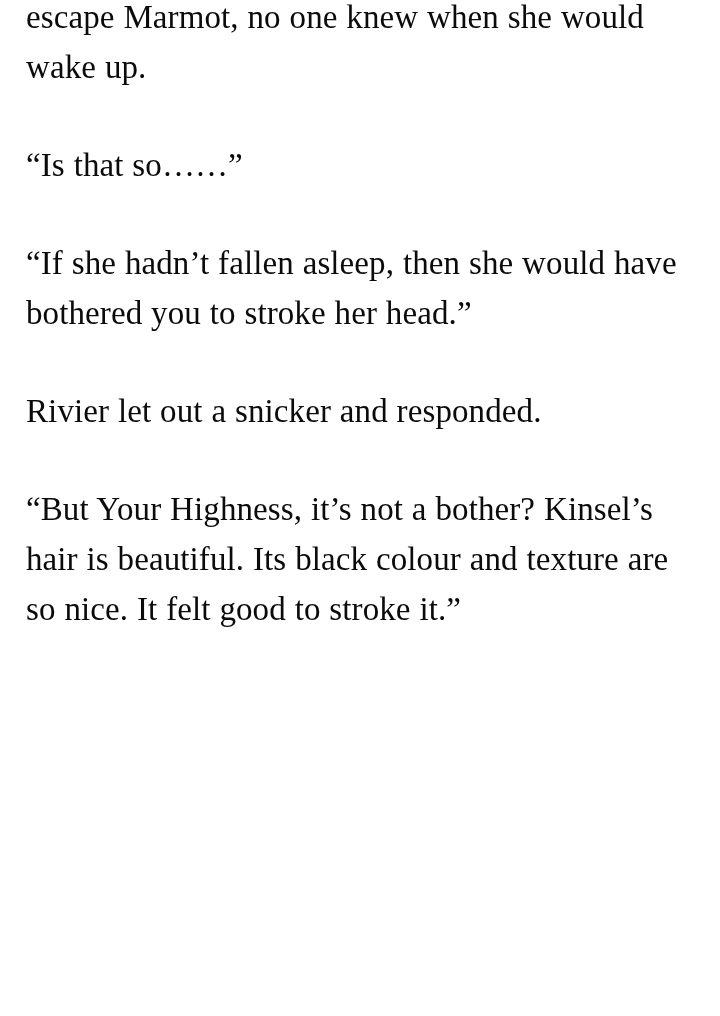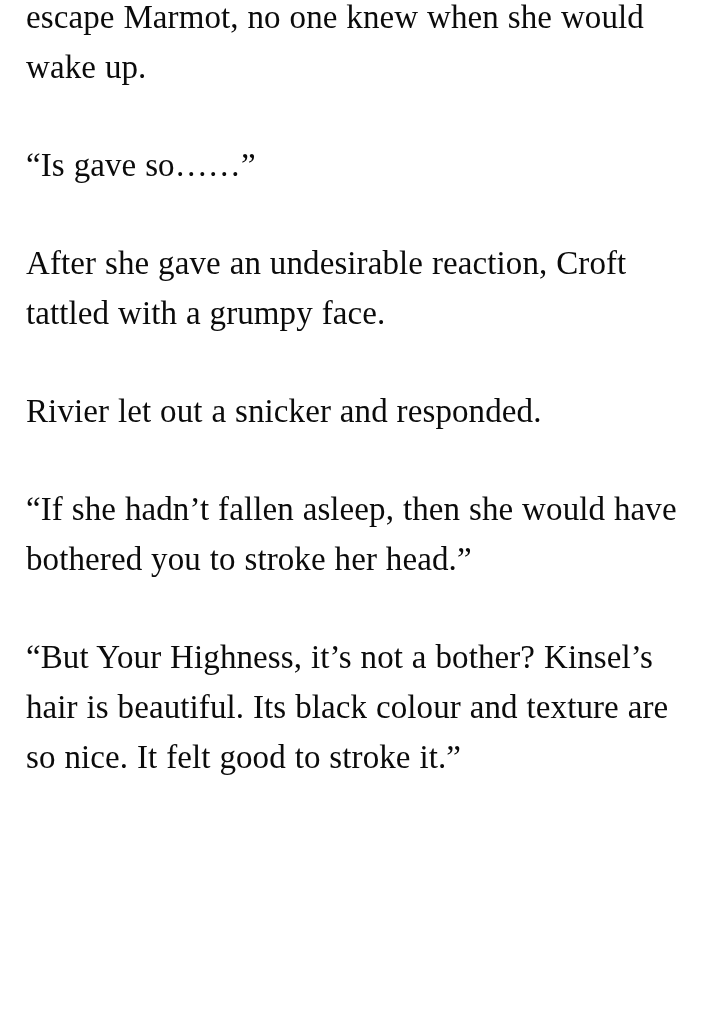--- a/index.html
+++ b/index.html
@@ -38,19 +38,18 @@
   p.para:last-child {
     margin-bottom: 15px;
   }
 </style>
 </head>
 <body>
 
 <div class="page">
   <div class="reader-body">
     <p class="para clipped-top">escape Marmot, no one knew when she would wake up.</p>
-    <p class="para">“Is gave so……”</p>
-    <p class="para">After she gave an undesirable reaction, Croft tattled with a grumpy face.</p>
+    <p class="para">“Is that so……”</p>
+    <p class="para">“If she hadn’t fallen asleep, then she would have bothered you to stroke her head.”</p>
     <p class="para">Rivier let out a snicker and responded.</p>
-    <p class="para">“If she hadn’t fallen asleep, then she would have bothered you to stroke her head.”</p>
     <p class="para">“But Your Highness, it’s not a bother? Kinsel’s hair is beautiful. Its black colour and texture are so nice. It felt good to stroke it.”</p>
   </div>
 </div>
 
 </body></html>

